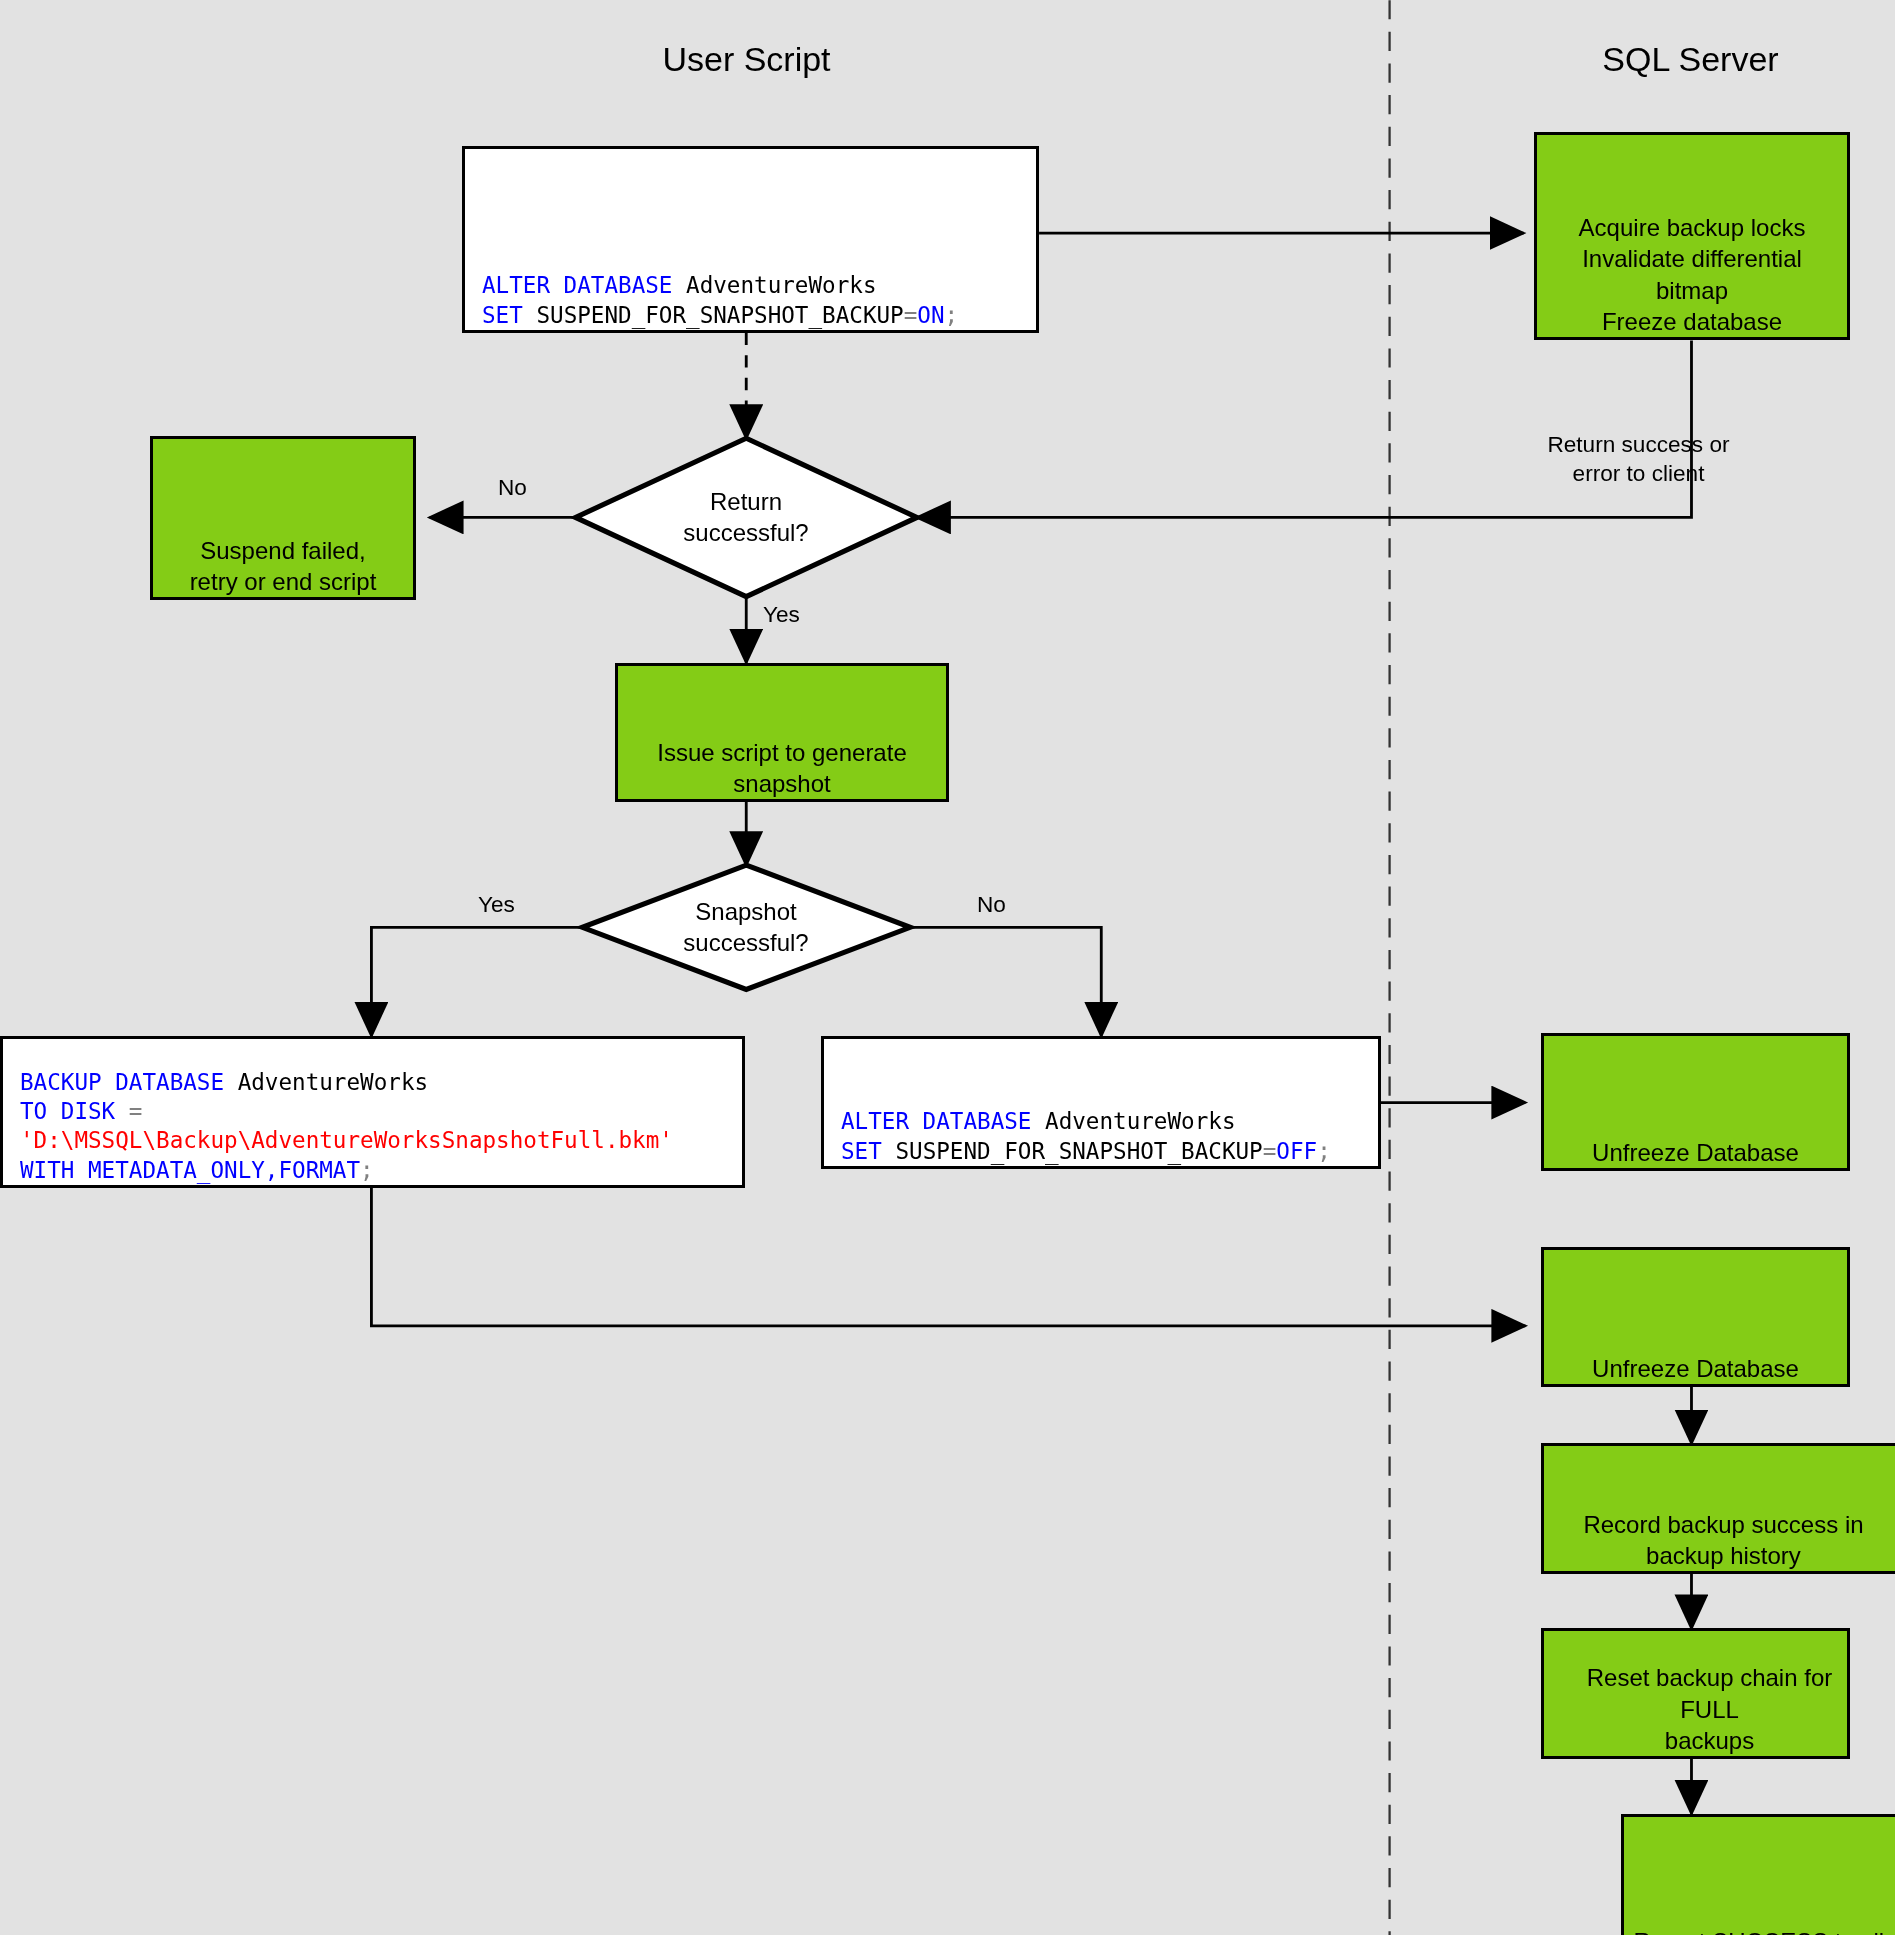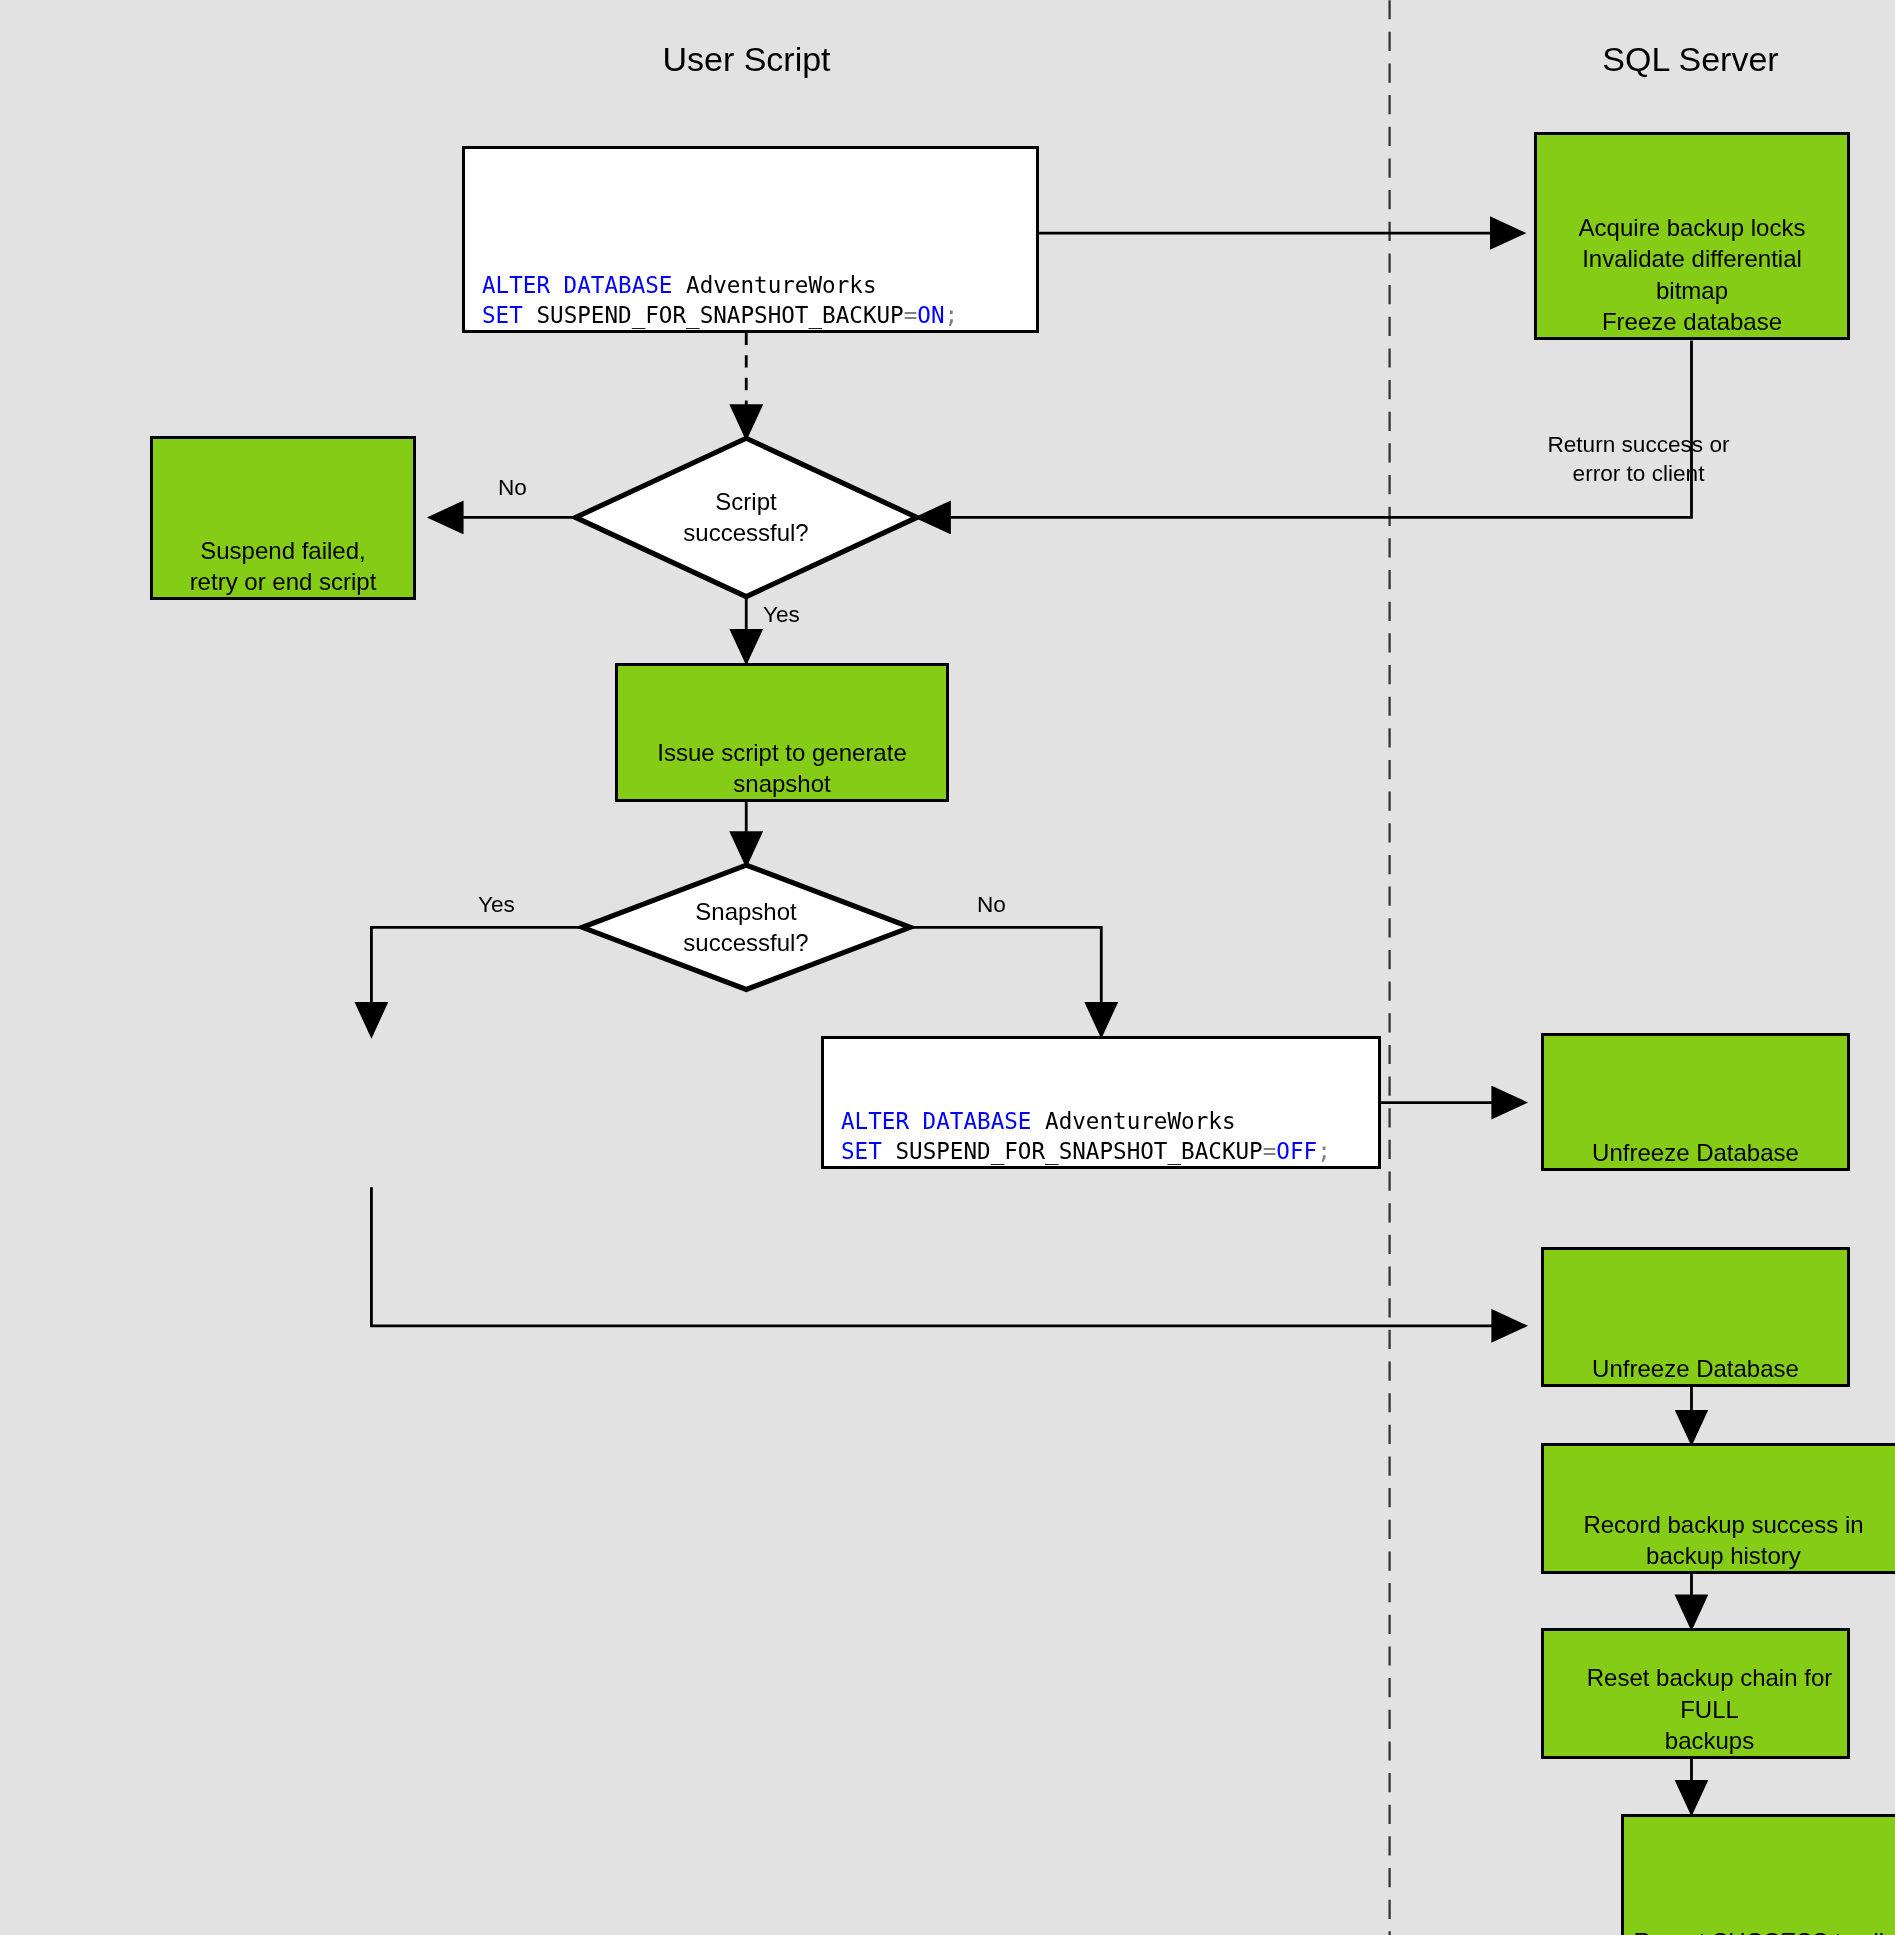--- a/index.html
+++ b/index.html
@@ -79,37 +79,43 @@
 Invalidate differential
 bitmap
 Freeze database</div>
   </div>
 
   <div class="node" style="left:150px;top:436px;width:266px;height:164px;">
     <div class="txt" style="white-space:pre-line;">Suspend failed,
 retry or end script</div>
   </div>
 
-  <div class="diamond-label" style="left:633px;top:486px;width:226px;white-space:pre-line;">Script
+  <div class="diamond-label" style="left:633px;top:486px;width:226px;white-space:pre-line;">Return
 successful?</div>
   <div class="diamond-label" style="left:633px;top:896px;width:226px;white-space:pre-line;">Snapshot
 successful?</div>
 
   <div class="edge-label" style="left:498px;top:475px;">No</div>
   <div class="edge-label" style="left:763px;top:602px;">Yes</div>
   <div class="edge-label multi" style="left:1520px;top:430px;width:237px;white-space:pre-line;">Return success or
 error to client</div>
   <div class="edge-label" style="left:478px;top:892px;">Yes</div>
   <div class="edge-label" style="left:977px;top:892px;">No</div>
 
   <div class="node" style="left:579px;top:663px;width:334px;height:139px;margin-left:36px;">
     <div class="txt" style="white-space:pre-line;">Issue script to generate
 snapshot</div>
   </div>
 
+  <div class="codebox" style="left:0px;top:1036px;width:745px;height:152px;">
+    <pre><span class="kw">BACKUP DATABASE </span><span class="plain">AdventureWorks</span>
+<span class="kw">TO DISK </span><span class="op">=</span>
+<span class="str">'D:\MSSQL\Backup\AdventureWorksSnapshotFull.bkm'</span>
+<span class="kw">WITH METADATA_ONLY,FORMAT</span><span class="op">;</span></pre>
+  </div>
 
   <div class="codebox" style="left:821px;top:1036px;width:560px;height:133px;">
     <pre><span class="kw">ALTER DATABASE </span><span class="plain">AdventureWorks</span>
 <span class="kw">SET </span><span class="plain">SUSPEND_FOR_SNAPSHOT_BACKUP</span><span class="op">=</span><span class="kw">OFF</span><span class="op">;</span></pre>
   </div>
 
   <div class="node" style="left:1541px;top:1033px;width:309px;height:138px;">
     <div class="txt">Unfreeze Database</div>
   </div>
 

